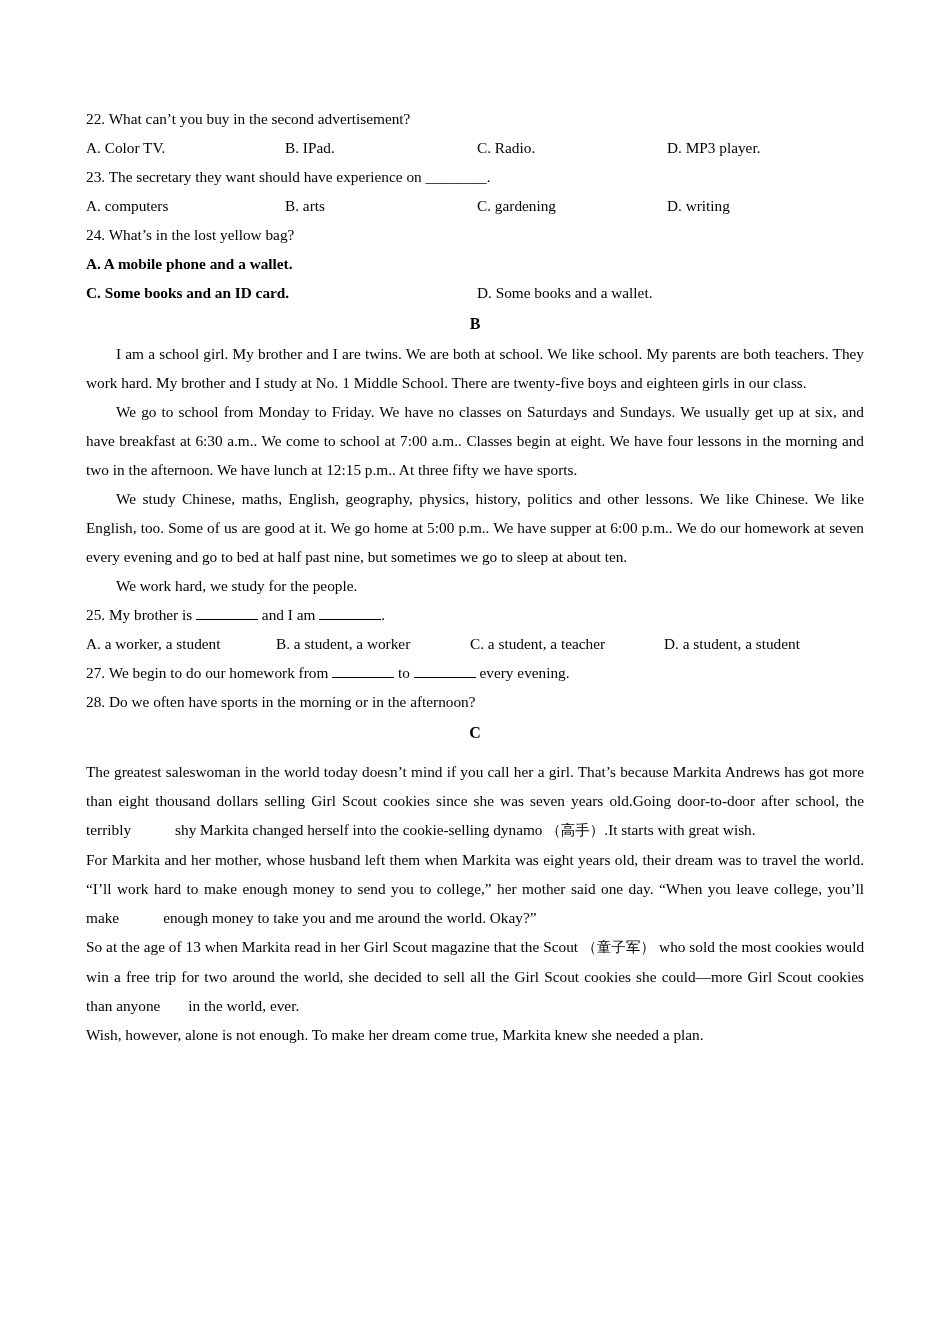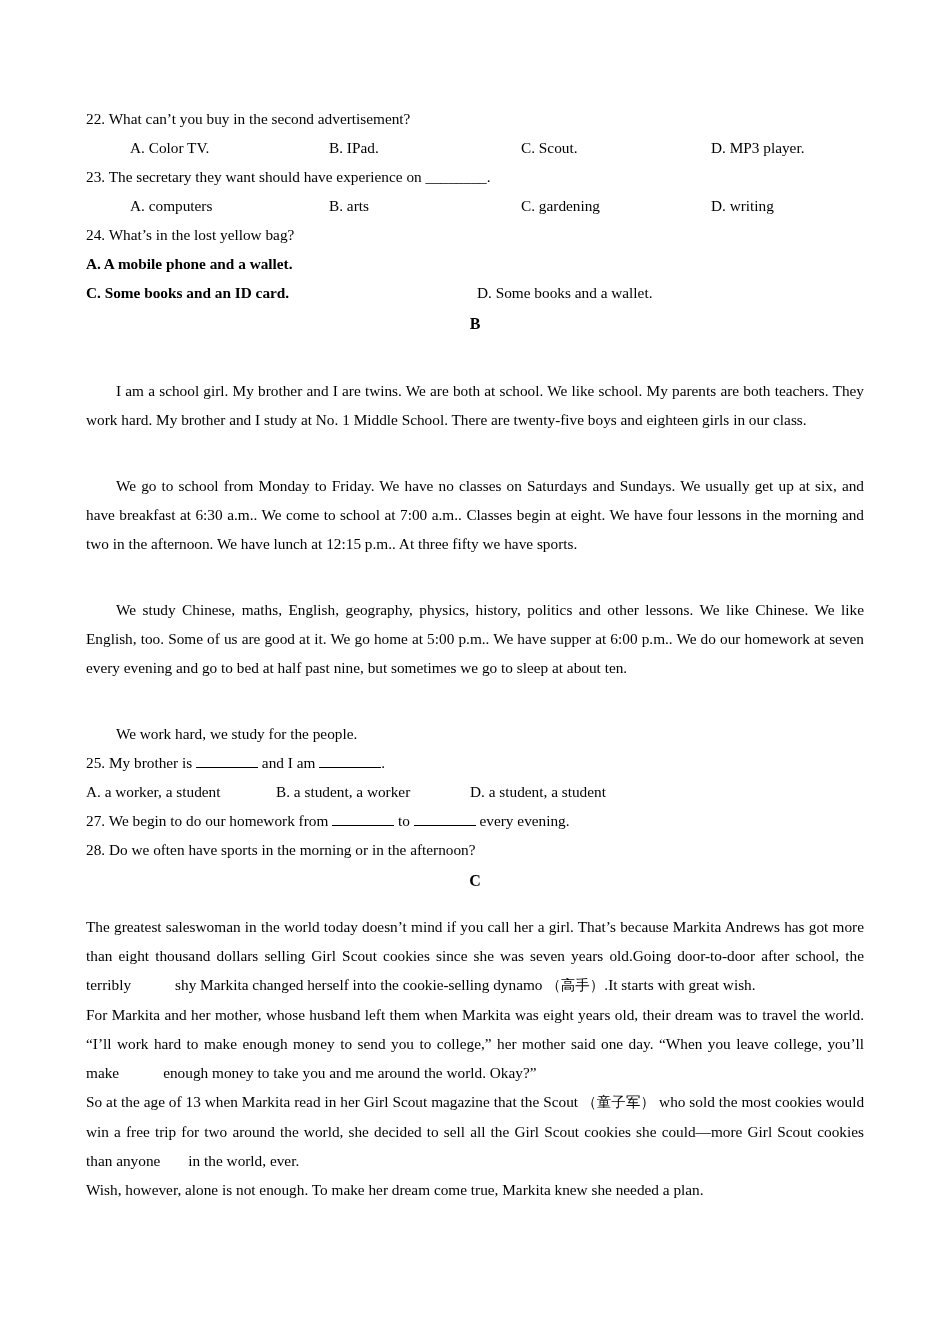--- a/index.html
+++ b/index.html
@@ -26,21 +26,21 @@
   .q-line {
     font-size: 15.3px;
     line-height: 29px;
     white-space: nowrap;
   }
   .opts {
     display: flex;
     font-size: 15.3px;
     line-height: 29px;
   }
-  .opts.four > div:nth-child(1) { width: 199px; margin-left: 44px; }
+  .opts.four > div:nth-child(1) { width: 199px; }
   .opts.four > div:nth-child(2) { width: 192px; }
   .opts.four > div:nth-child(3) { width: 190px; }
   .opts.four > div:nth-child(4) { width: auto; }
 
   .opts.two > div:nth-child(1) { width: 391px; font-weight: bold; }
   .opts.two > div:nth-child(2) { width: auto; }
 
   .opts.wideB > div:nth-child(1) { width: 190px; }
   .opts.wideB > div:nth-child(2) { width: 194px; }
   .opts.wideB > div:nth-child(3) { width: 194px; }
@@ -52,42 +52,42 @@
     font-size: 16px;
     line-height: 30px;
     margin-top: 2px;
   }
   .para {
     font-size: 15.3px;
     line-height: 29px;
     text-align: justify;
     text-justify: inter-word;
   }
-  .para.indent { text-indent: 30px; margin-top: 37px; }
+  .para.indent { text-indent: 30px; }
   .blank {
     display: inline-block;
     border-bottom: 1px solid #000;
     width: 62px;
     vertical-align: baseline;
   }
   .cjk { font-family: "DejaVu Sans", sans-serif; font-size: 14.5px; }
   .gap { display: inline-block; width: 44px; }
   .gap-sm { display: inline-block; width: 28px; }
-  .blockC { margin-top: 16px; }
+  .blockC { margin-top: 9px; }
 </style>
 </head>
 <body>
 
 <div class="page">
 
   <div class="q-line">22. What can’t you buy in the second advertisement?</div>
   <div class="opts four">
     <div>A. Color TV.</div>
     <div>B. IPad.</div>
-    <div>C. Scout.</div>
+    <div>C. Radio.</div>
     <div>D. MP3 player.</div>
   </div>
 
   <div class="q-line">23. The secretary they want should have experience on ________.</div>
   <div class="opts four">
     <div>A. computers</div>
     <div>B. arts</div>
     <div>C. gardening</div>
     <div>D. writing</div>
   </div>
@@ -107,20 +107,21 @@
   <div class="para indent">We go to school from Monday to Friday. We have no classes on Saturdays and Sundays. We usually get up at six, and have breakfast at 6:30 a.m.. We come to school at 7:00 a.m.. Classes begin at eight. We have four lessons in the morning and two in the afternoon. We have lunch at 12:15 p.m.. At three fifty we have sports.</div>
   <div class="para indent">We study Chinese, maths, English, geography, physics, history, politics and other lessons. We like Chinese. We like English, too. Some of us are good at it. We go home at 5:00 p.m.. We have supper at 6:00 p.m.. We do our homework at seven every evening and go to bed at half past nine, but sometimes we go to sleep at about ten.</div>
   <div class="para indent">We work hard, we study for the people.</div>
 
   <div class="q-line">
     <span>25. My brother is </span><span class="blank"></span><span> and I am </span><span class="blank"></span><span>.</span>
   </div>
   <div class="opts wideB">
     <div>A. a worker, a student</div>
     <div>B. a student, a worker</div>
+    <div>C. a student, a teacher</div>
     <div>D. a student, a student</div>
   </div>
 
 
   <div class="q-line">
     <span>27. We begin to do our homework from </span><span class="blank"></span><span> to </span><span class="blank"></span><span> every evening.</span>
   </div>
 
   <div class="q-line">28. Do we often have sports in the morning or in the afternoon?</div>
 

